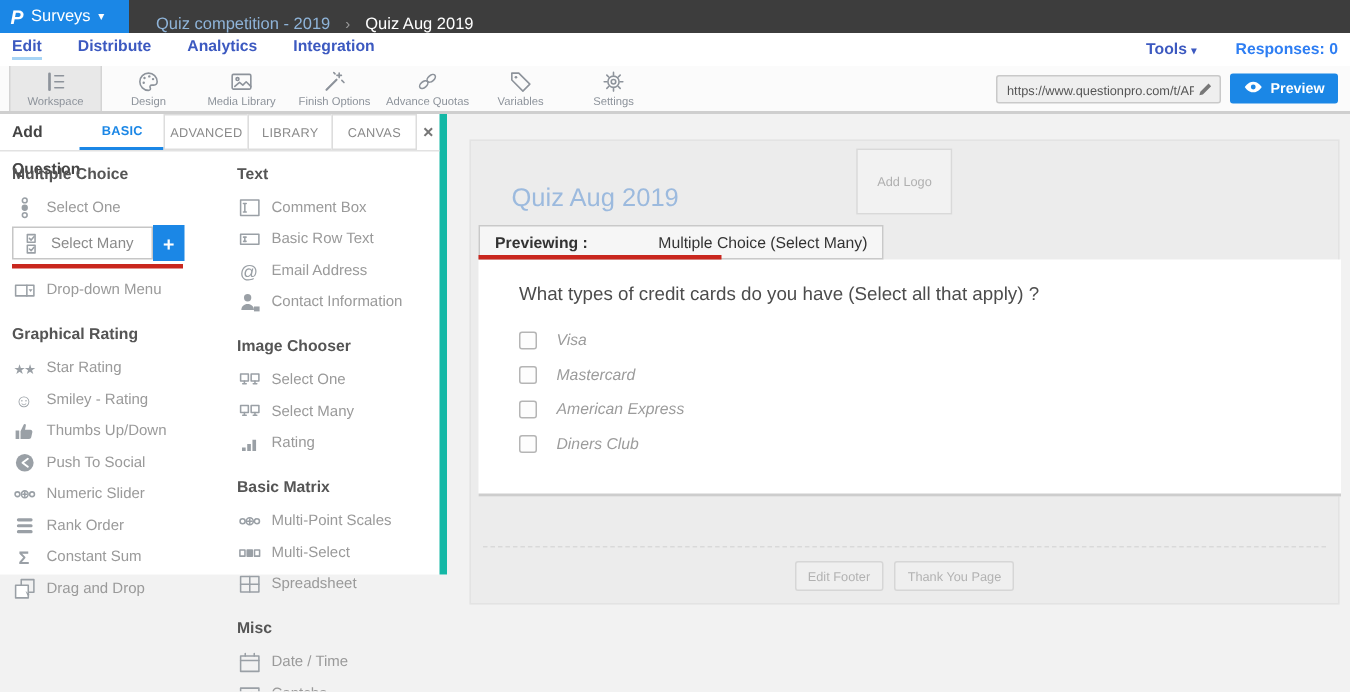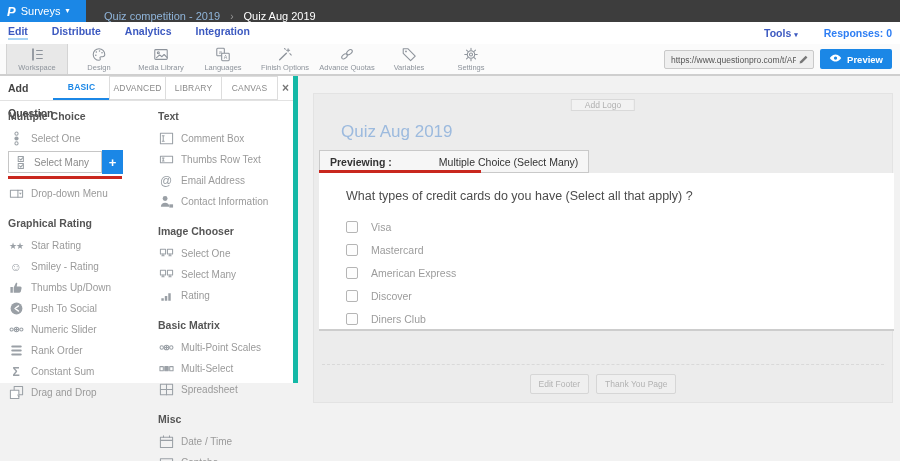--- a/index.html
+++ b/index.html
@@ -81,36 +81,36 @@
   .pitem-active{position:relative;height:22px;display:flex;margin:2px 0 10px;cursor:pointer;}
   .sm-box{display:flex;align-items:center;gap:5px;border:1px solid #c6c6c6;background:#fff;
           width:94px;height:22px;padding-left:4px;font-size:10px;color:#8a8a8a;}
   .plus-btn{width:21px;height:24px;margin-top:-1px;background:var(--accent);color:#fff;
             display:flex;align-items:center;justify-content:center;font-size:13px;font-weight:bold;cursor:pointer;}
   .redline-sm{position:absolute;left:0;top:25px;width:114px;height:3px;background:var(--annotation);}
 
   
   .canvas{position:absolute;left:313px;top:93px;width:580px;height:310px;background:#ececec;
           border:1px solid #e3e3e3;}
-  .add-logo{position:absolute;top:5px;left:50%;transform:translateX(-50%);padding:0 13px;
+  .add-logo{position:absolute;top:5px;left:50%;transform:translateX(-50%);padding:16px 13px;
             background:#f2f2f2;border:1px solid #d9d9d9;color:#b0b0b0;font-size:8.5px;cursor:pointer;}
   .survey-title{position:absolute;left:27px;top:28px;font-size:17px;color:#9cbade;cursor:pointer;}
   .preview-tab{position:absolute;left:5px;top:56px;height:23px;background:#f6f6f6;
                border:1px solid #c9c9c9;display:flex;align-items:center;padding:0 10px;
                font-size:10.5px;color:#333;z-index:2;white-space:nowrap;gap:44px;}
   .preview-tab b{margin-right:3px;}
   .redline-prev{position:absolute;left:5px;top:76px;width:162px;height:3px;
                 background:var(--annotation);z-index:3;}
   .qcard{position:absolute;left:5px;top:79px;width:575px;height:158px;background:#fff;
          border-bottom:2px solid #cdcdcd;z-index:1;padding:16px 0 0 27px;}
   .qtext{font-size:12.5px;color:#4c4c4c;}
   .opts{margin-top:12px;}
   .opt{display:flex;align-items:center;gap:13px;height:23px;}
   .cbox{width:12px;height:12px;border:1px solid #b5b5b5;border-radius:2px;background:#fdfdfd;cursor:pointer;}
-  .olabel{font-size:10.5px;color:#9c9c9c;}
+  .olabel{font-size:10.5px;color:#9c9c9c;font-style:italic;}
   .dashed{position:absolute;left:8px;right:8px;top:270px;border-top:1px dashed #d9d9d9;}
   .footer-btns{position:absolute;left:0;right:0;top:280px;display:flex;justify-content:center;gap:7px;}
   .fbtn{border:1px solid #d6d6d6;background:#efefef;color:#b2b2b2;font-size:8.5px;
         padding:4px 8px;border-radius:2px;cursor:pointer;font-family:inherit;}
 </style>
 </head>
 <body>
 
 <div class="stage">
 
@@ -165,31 +165,20 @@
         </div>
         <div class="tbi">
           <span class="icn">
             <svg viewBox="0 0 18 18" width="17" height="17" fill="none" stroke="#8d939b" stroke-width="1.2" stroke-linecap="round" stroke-linejoin="round">
               <rect x="2" y="3.5" width="14" height="11" rx="1"></rect>
               <circle cx="6" cy="7" r="1.1"></circle>
               <path d="M4 12.5l3.5-3 2.5 2 2.5-2.5 3.5 3.5"></path>
             </svg>
           </span>
           <span class="tbl">Media Library</span>
-        </div>
-        <div class="tbi">
-          <span class="icn">
-            <svg viewBox="0 0 18 18" width="17" height="17" fill="none" stroke="#8d939b" stroke-width="1.2" stroke-linecap="round" stroke-linejoin="round">
-              <rect x="2" y="2" width="8.5" height="8.5" rx="1"></rect>
-              <text x="4.6" y="8.4" font-size="6" fill="#8d939b" stroke="none">a</text>
-              <rect x="7.5" y="7.5" width="8.5" height="8.5" rx="1" fill="#fbfbfb"></rect>
-              <text x="9.8" y="14" font-size="6" fill="#8d939b" stroke="none">A</text>
-            </svg>
-          </span>
-          <span class="tbl">Languages</span>
         </div>
         <div class="tbi">
           <span class="icn">
             <svg viewBox="0 0 18 18" width="17" height="17" fill="none" stroke="#8d939b" stroke-width="1.2" stroke-linecap="round" stroke-linejoin="round">
               <path d="M3 15l7.5-7.5" stroke-width="1.6"></path>
               <path d="M12.5 2.5v3.4 M10.8 4.2h3.4 M14.5 8l1.6 1.6 M8.5 2.2l.9.9"></path>
             </svg>
           </span>
           <span class="tbl">Finish Options</span>
         </div>
@@ -371,21 +360,21 @@
             </span>
             <span>Comment Box</span>
           </div>
           <div class="pitem">
             <span class="icn">
               <svg viewBox="0 0 16 16" width="15" height="15" fill="none" stroke="#9aa0a6" stroke-width="1.1" stroke-linecap="round" stroke-linejoin="round">
                 <rect x="1.5" y="4.5" width="13" height="7"></rect>
                 <path d="M4.5 6.5v3 M3.6 6.5h1.8 M3.6 9.5h1.8"></path>
               </svg>
             </span>
-            <span>Thumbs Row Text</span>
+            <span>Basic Row Text</span>
           </div>
           <div class="pitem">
             <span class="icn">
               <span class="tglyph" style="font-size:12px;letter-spacing:0">@</span>
             </span>
             <span>Email Address</span>
           </div>
           <div class="pitem">
             <span class="icn">
               <svg viewBox="0 0 16 16" width="15" height="15" fill="none" stroke="#9aa0a6" stroke-width="1.1" stroke-linecap="round" stroke-linejoin="round">
@@ -505,24 +494,20 @@
           <div class="opt">
             <span class="cbox"></span>
             <span class="olabel">Mastercard</span>
           </div>
           <div class="opt">
             <span class="cbox"></span>
             <span class="olabel">American Express</span>
           </div>
           <div class="opt">
             <span class="cbox"></span>
-            <span class="olabel">Discover</span>
-          </div>
-          <div class="opt">
-            <span class="cbox"></span>
             <span class="olabel">Diners Club</span>
           </div>
         </div>
     </div>
     <div class="dashed"></div>
     <div class="footer-btns" id="footer-btns">
         <button class="fbtn">Edit Footer</button>
         <button class="fbtn">Thank You Page</button>
       </div>
   </main>

